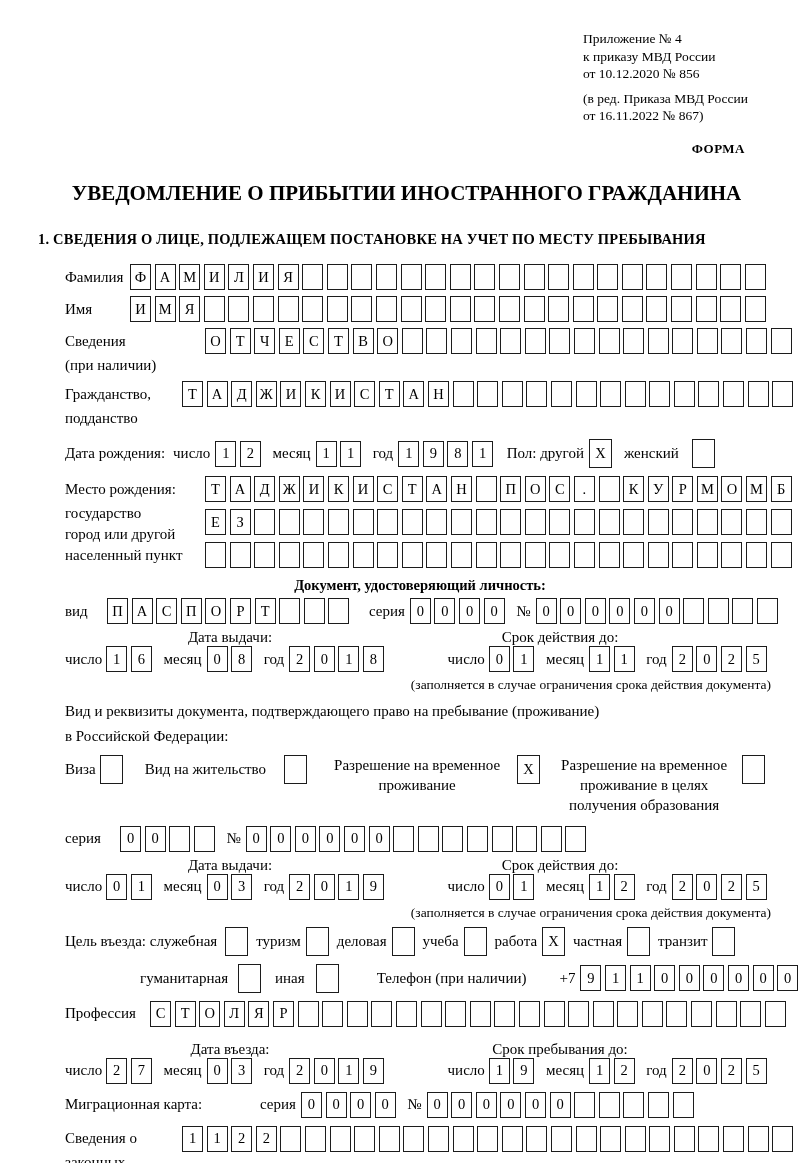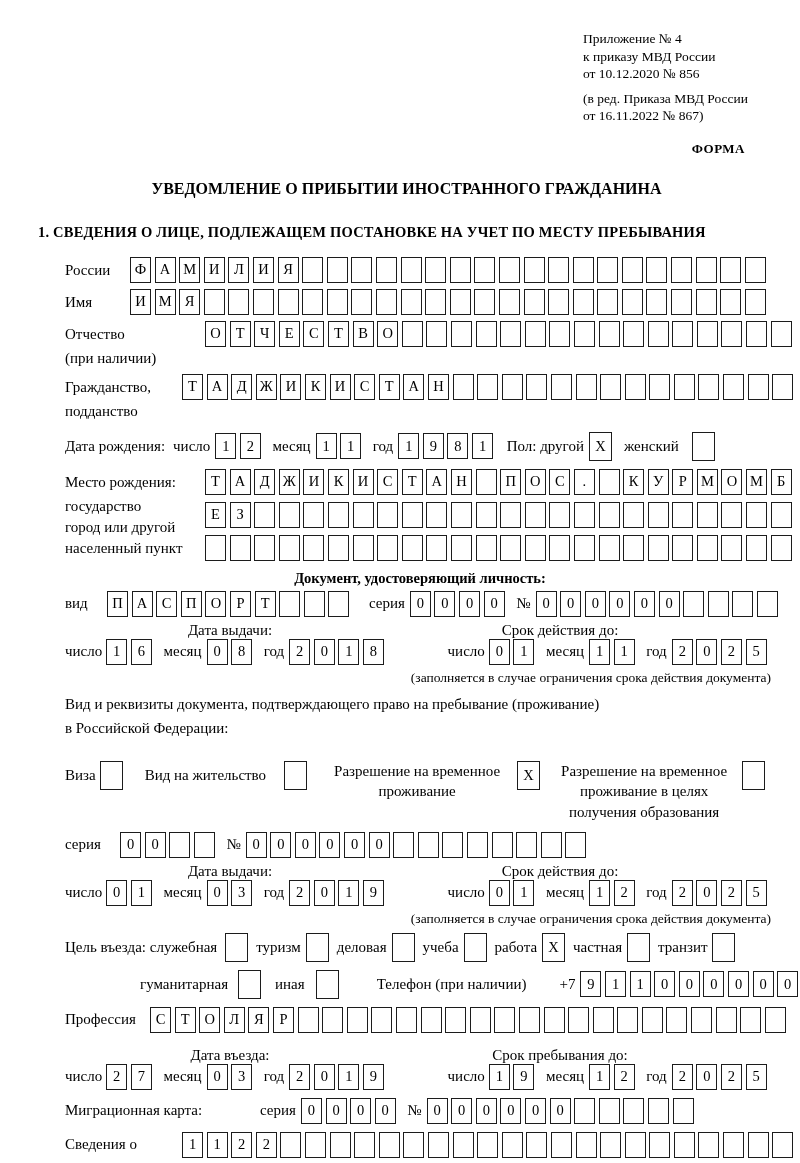--- a/index.html
+++ b/index.html
@@ -1,21 +1,21 @@
 <!DOCTYPE html>
 <html><head>
 <meta charset="utf-8">
 <style>
   html,body{margin:0;padding:0;background:#fff;}
   body{width:800px;height:1163px;font-family:"Liberation Serif","DejaVu Serif",serif;color:#000;overflow:hidden;}
   .page{padding:30px 25px 0 38px;width:737px;}
   .apx{margin-left:545px;font-size:13.5px;line-height:1.3;}
   .apx .edition{margin-top:7px;}
   .forma{margin-top:16px;text-align:right;padding-right:30px;font-weight:bold;font-size:13px;letter-spacing:.5px;}
-  .title{margin-top:20px;text-align:center;font-weight:bold;font-size:16px;line-height:1.55;}
+  .title{margin-top:20px;text-align:center;font-weight:bold;font-size:21px;line-height:1.55;}
   .blank-line{display:inline-block;width:55px;border-bottom:2px solid #333;height:12px;margin-left:14px;}
   .sec{margin-top:22px;font-weight:bold;font-size:14.5px;letter-spacing:.2px;}
   .content{margin-left:27px;margin-top:16px;font-size:15px;}
   .frow{display:flex;align-items:flex-start;margin-bottom:5px;}
   .crow{display:flex;align-items:center;margin-bottom:5px;flex-wrap:nowrap;}
   .flabel{flex:none;line-height:27px;}
   .sub{line-height:21px;font-size:15px;}
   .cells{display:inline-flex;flex-wrap:nowrap;flex:none;}
   .cell{flex:none;width:19px;height:24px;border:1.7px solid #1c1c1c;margin-right:3.6px;display:inline-flex;align-items:center;justify-content:center;font-size:14.5px;background:#fff;}
   .cbx .cell{width:21px;height:27px;margin-right:0;}
@@ -44,21 +44,21 @@
 
   <div class="title">
     <div>УВЕДОМЛЕНИЕ О ПРИБЫТИИ ИНОСТРАННОГО ГРАЖДАНИНА</div>
   </div>
 
   <div class="sec">1. СВЕДЕНИЯ О ЛИЦЕ, ПОДЛЕЖАЩЕМ ПОСТАНОВКЕ НА УЧЕТ ПО МЕСТУ ПРЕБЫВАНИЯ</div>
 
   <div class="content">
 
     <div class="frow">
-      <span class="flabel" style="width:65px">России</span>
+      <span class="flabel" style="width:65px">Фамилия</span>
       <span class="cells">
           <span class="cell">Ф</span>
           <span class="cell">А</span>
           <span class="cell">М</span>
           <span class="cell">И</span>
           <span class="cell">Л</span>
           <span class="cell">И</span>
           <span class="cell">Я</span>
           <span class="cell"></span>
           <span class="cell"></span>
@@ -109,21 +109,21 @@
           <span class="cell"></span>
           <span class="cell"></span>
           <span class="cell"></span>
           <span class="cell"></span>
           <span class="cell"></span>
         </span>
     </div>
 
     <div class="frow">
       <span class="flabel" style="width:140px">
-        <div>Отчество</div>
+        <div>Сведения</div>
         <div class="sub">(при наличии)</div>
       </span>
       <span class="cells">
           <span class="cell">О</span>
           <span class="cell">Т</span>
           <span class="cell">Ч</span>
           <span class="cell">Е</span>
           <span class="cell">С</span>
           <span class="cell">Т</span>
           <span class="cell">В</span>
@@ -381,21 +381,21 @@
         </span>
     </div>
 
     <div class="note">(заполняется в случае ограничения срока действия документа)</div>
 
     <div class="intro">
       <div>Вид и реквизиты документа, подтверждающего право на пребывание (проживание)</div>
       <div>в Российской Федерации:</div>
     </div>
 
-    <div class="frow" style="margin-top:20px;align-items:flex-start;">
+    <div class="frow" style="margin-top:6px;align-items:flex-start;">
       <span style="line-height:29px">Виза</span>
       <span class="cells cbx" style="margin-left:4px">
           <span class="cell"></span>
         </span>
       <span style="margin-left:22px;line-height:29px">Вид на жительство</span>
       <span class="cells cbx" style="margin-left:18px">
           <span class="cell"></span>
         </span>
       <span class="stack" style="margin-left:20px;width:180px">
         <div>Разрешение на временное</div>

